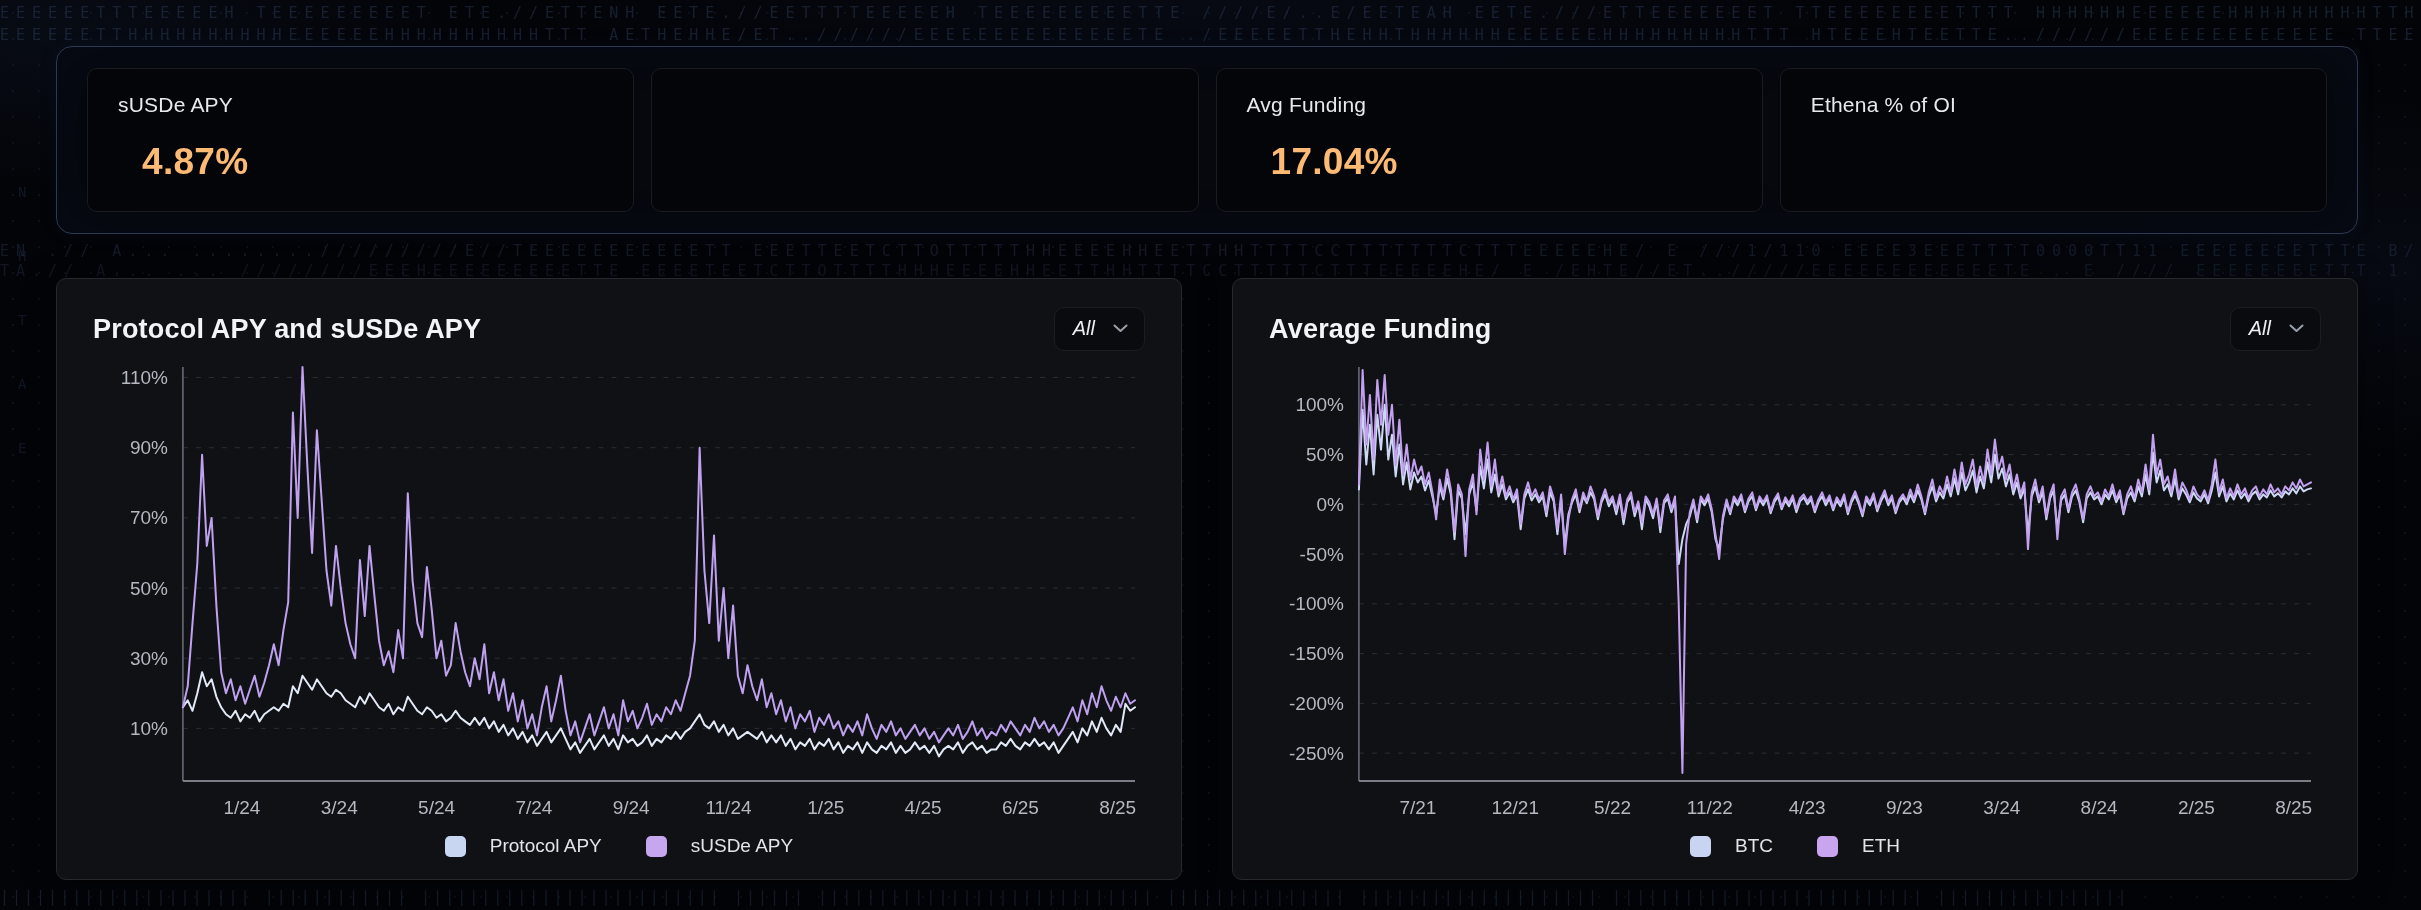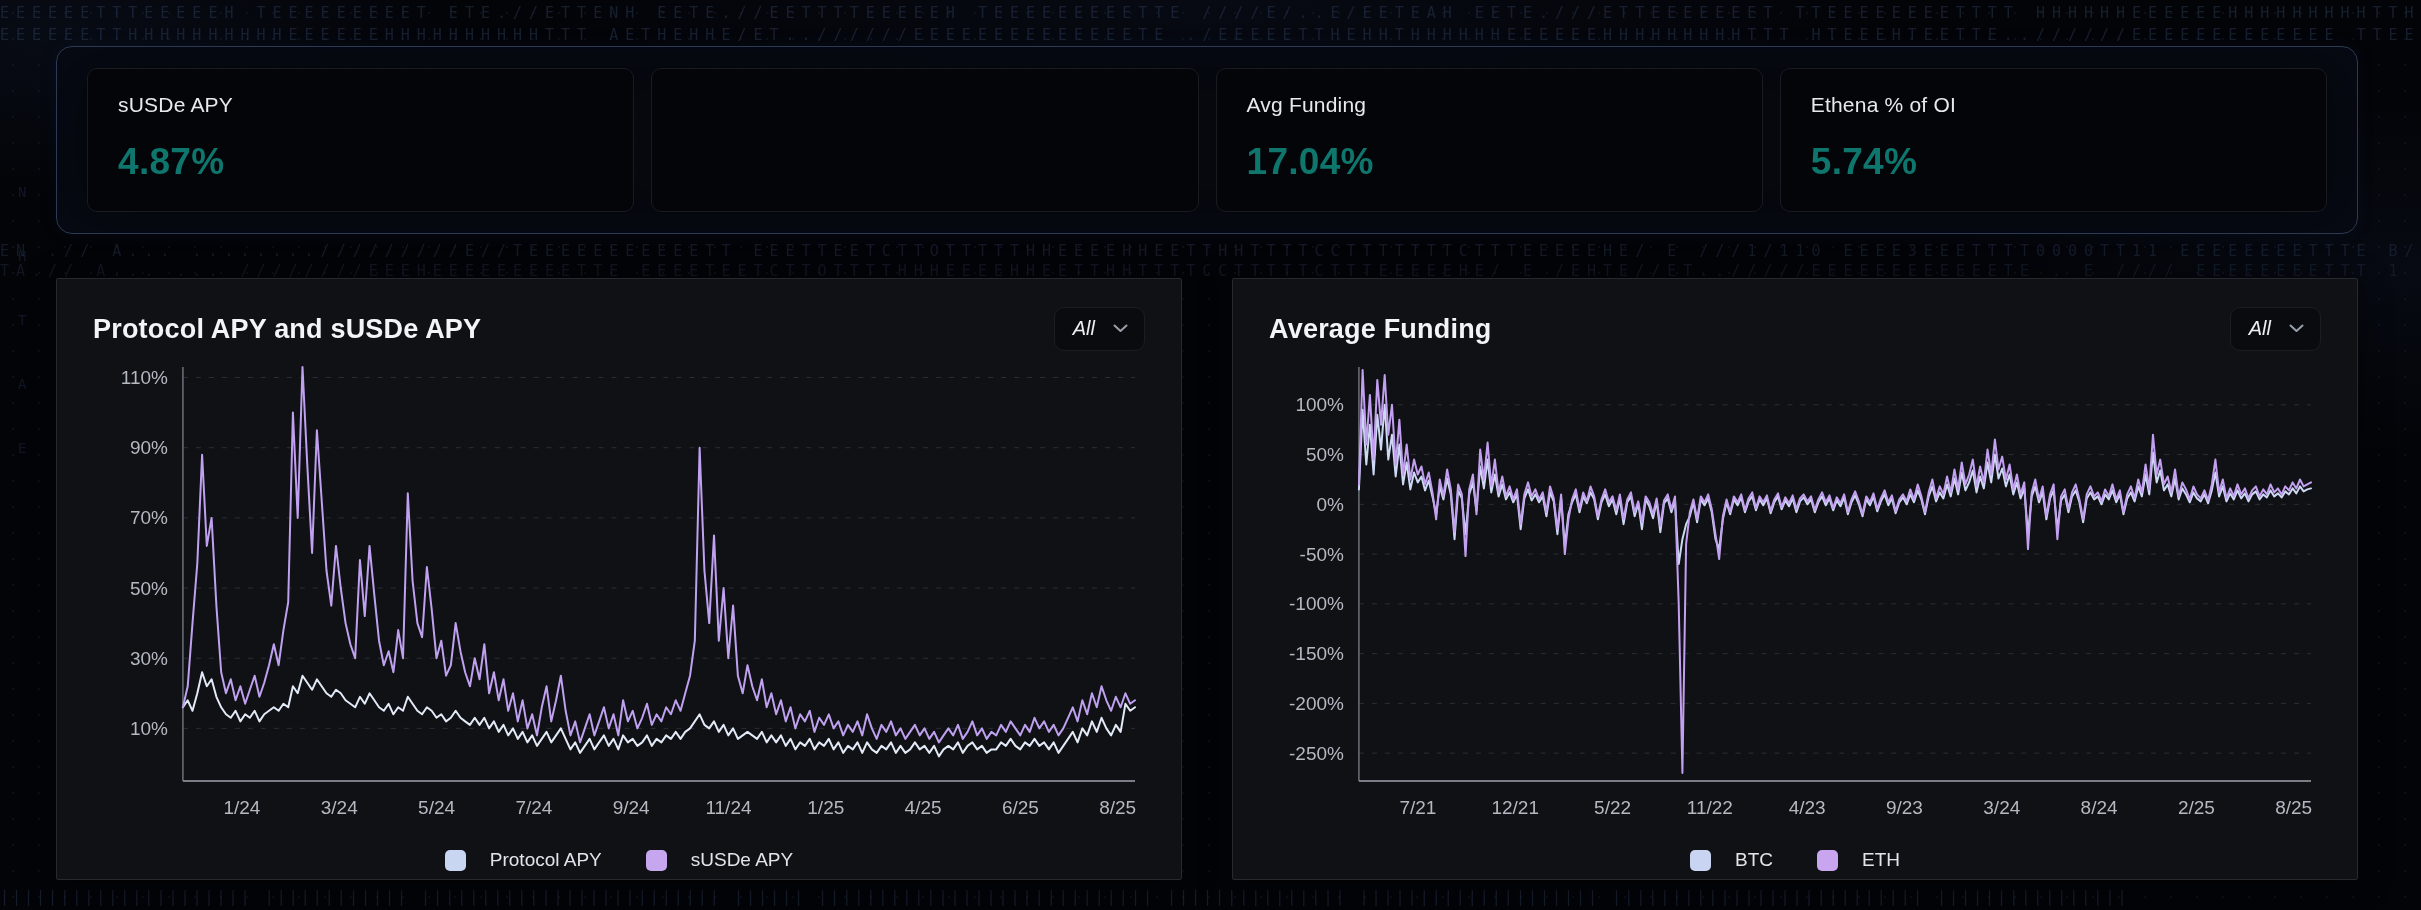--- a/index.html
+++ b/index.html
@@ -46,30 +46,30 @@
     border:1px solid #2c3a54; border-radius:16px;
     background:rgba(6,9,15,.92);
     box-shadow:inset 0 0 60px rgba(40,70,120,.06), 0 0 18px rgba(30,50,90,.12);
     padding:21px 30px; display:flex; gap:17px; z-index:2;
   }
   .stat-card {
     flex:1; background:#040508; border:1px solid #181b21; border-radius:10px;
     padding:24px 30px; display:flex; flex-direction:column;
   }
   .stat-label { font-size:21px; color:#e7e9ee; letter-spacing:.2px; }
-  .stat-value { margin-top:24px; font-size:37px; font-weight:bold; color:#0f766e; letter-spacing:.3px; }
+  .stat-value { margin-top:24px; font-size:37px; font-weight:bold; color:#fdba74; letter-spacing:.3px;margin-left:24px; }
 
   
   .charts-row {
     position:absolute; top:278px; left:56px; right:63px; height:602px;
     display:flex; gap:50px; z-index:2;
   }
   .chart-panel {
-    flex:1; background:#101115; border:1px solid #26292f; border-radius:2px;
-    padding:24px 36px 4px; display:flex; flex-direction:column;
+    flex:1; background:#101115; border:1px solid #26292f; border-radius:10px;
+    padding:24px 36px 18px; display:flex; flex-direction:column;
     box-shadow:0 4px 30px rgba(0,0,0,.5);
   }
   .panel-header { display:flex; align-items:center; justify-content:space-between; height:52px; }
   .chart-title { font-size:27px; font-weight:600; color:#f3f4f6; letter-spacing:.2px; }
   .range-dropdown {
     display:flex; align-items:center; gap:18px;
     background:#0a0b0e; border:1px solid #1b1d22; border-radius:10px;
     padding:9px 16px 10px 18px; cursor:pointer;
   }
   .range-dropdown .dd-label { font-size:20px; color:#eceef2;font-style:italic; }
@@ -101,21 +101,20 @@
     <div class="stat-value">4.87%</div>
   </div>
   <div class="stat-card">
   </div>
   <div class="stat-card">
     <div class="stat-label">Avg Funding</div>
     <div class="stat-value">17.04%</div>
   </div>
   <div class="stat-card">
     <div class="stat-label">Ethena % of OI</div>
-    <div class="stat-value">5.74%</div>
   </div>
 </div>
 
 <div class="charts-row">
 
   <div class="chart-panel">
     <div class="panel-header">
       <div class="chart-title">Protocol APY and sUSDe APY</div>
       <div class="range-dropdown">
         <span class="dd-label">All</span>

